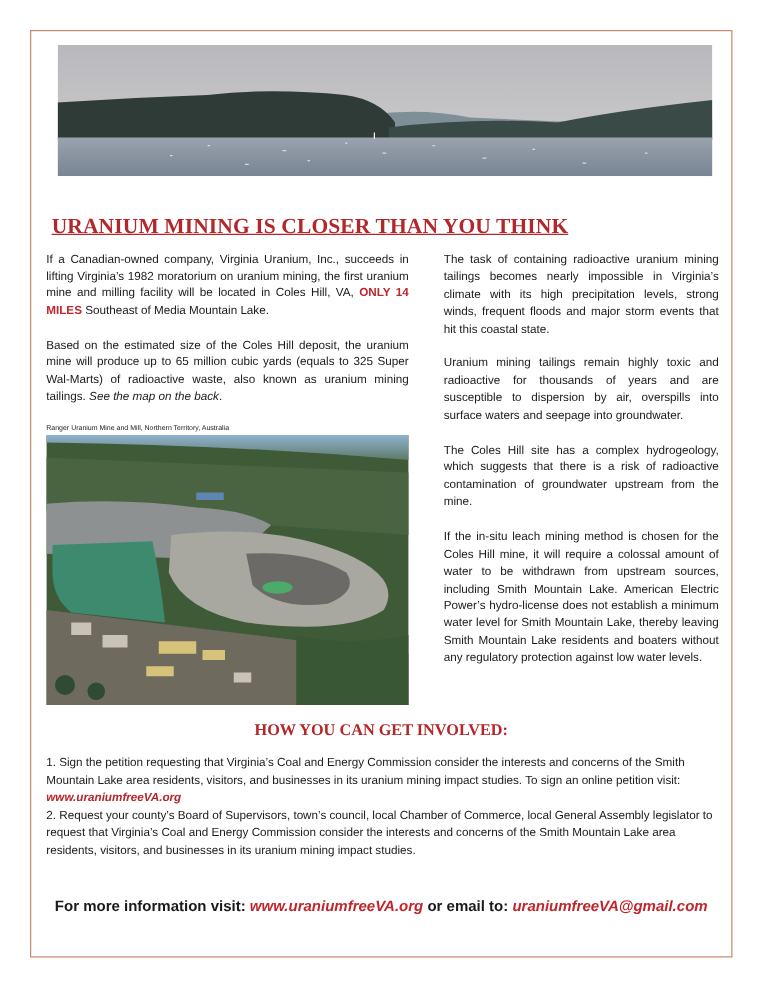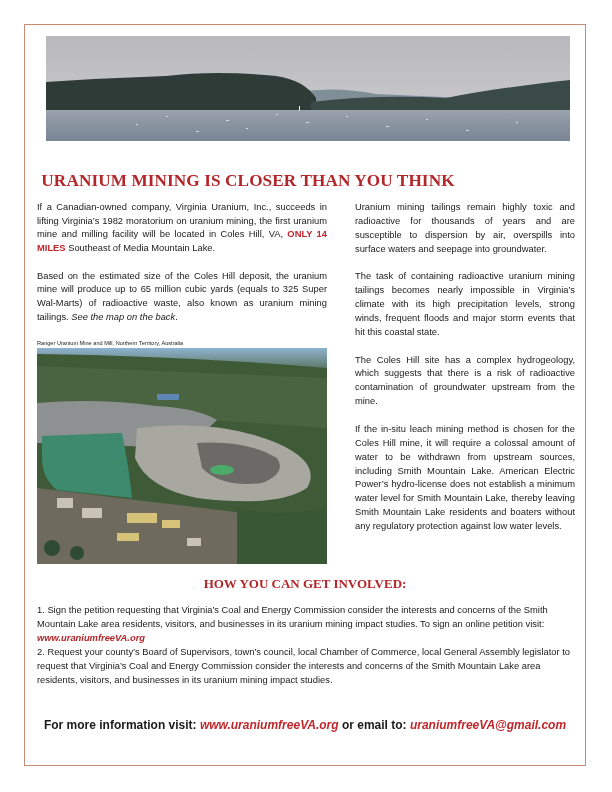--- a/index.html
+++ b/index.html
@@ -1,20 +1,20 @@
 <!DOCTYPE html>
 <html><head>
 <meta charset="utf-8">
 <style>
   html, body { margin:0; padding:0; background:#ffffff; }
   body { width:612px; height:792px; position:relative; overflow:hidden; font-family:"Liberation Sans", sans-serif; color:#1a1a1a; }
   .frame { position:absolute; left:24px; top:24px; width:562px; height:742px; border:1px solid #c98c73; box-sizing:border-box; }
   .lake { position:absolute; left:46px; top:36px; width:524px; height:105px; overflow:hidden; }
   .lake svg, .mine svg { display:block; width:100%; height:100%; }
-  .title { position:absolute; left:24px; width:448px; top:171px; text-align:center; font-family:"Liberation Serif", serif; font-weight:bold; font-size:17.2px; color:#b3262a; letter-spacing:0.1px; }
+  .title { position:absolute; left:24px; width:448px; top:171px; text-align:center; font-family:"Liberation Serif", serif; font-weight:bold; font-size:17.2px; color:#b3262a; letter-spacing:0.1px;text-decoration:underline; }
   .col-left { position:absolute; left:37px; top:201px; width:290px; font-size:9.35px; line-height:13.7px; text-align:justify; }
   .col-right { position:absolute; left:355px; top:201px; width:220px; font-size:9.35px; line-height:13.9px; text-align:justify; }
   p { margin:0 0 13.7px 0; }
   .red { color:#c0262b; font-weight:bold; }
   .ital { font-style:italic; }
   .caption { position:absolute; left:37px; top:340px; font-size:5.6px; color:#222; }
   .mine { position:absolute; left:37px; top:348px; width:290px; height:216px; overflow:hidden; }
   .subtitle { position:absolute; left:24px; width:562px; top:576px; text-align:center; font-family:"Liberation Serif", serif; font-weight:bold; font-size:13px; color:#b3262a; }
   .involve { position:absolute; left:37px; top:603px; width:545px; font-size:9.35px; line-height:14.1px; }
   .involve .link { color:#b3262a; font-weight:bold; font-style:italic; }
@@ -101,22 +101,22 @@
     </g>
     <g fill="#2f4a35">
         <circle cx="15" cy="200" r="8"></circle>
         <circle cx="40" cy="205" r="7"></circle>
       </g>
     <path d="M200 160 Q240 170 290 160 L290 216 L200 216 Z" fill="#3a5735"></path>
   </svg>
 </div>
 
 <div class="col-right">
+  <p>The task of containing radioactive uranium mining tailings becomes nearly impossible in Virginia’s climate with its high precipitation levels, strong winds, frequent floods and major storm events that hit this coastal state.</p>
   <p>Uranium mining tailings remain highly toxic and radioactive for thousands of years and are susceptible to dispersion by air, overspills into surface waters and seepage into groundwater.</p>
-  <p>The task of containing radioactive uranium mining tailings becomes nearly impossible in Virginia’s climate with its high precipitation levels, strong winds, frequent floods and major storm events that hit this coastal state.</p>
   <p>The Coles Hill site has a complex hydrogeology, which suggests that there is a risk of radioactive contamination of groundwater upstream from the mine.</p>
   <p>If the in-situ leach mining method is chosen for the Coles Hill mine, it will require a colossal amount of water to be withdrawn from upstream sources, including Smith Mountain Lake. American Electric Power’s hydro-license does not establish a minimum water level for Smith Mountain Lake, thereby leaving Smith Mountain Lake residents and boaters without any regulatory protection against low water levels.</p>
 </div>
 
 <div class="subtitle">HOW YOU CAN GET INVOLVED:</div>
 
 <div class="involve">
   <div><span>1. Sign the petition requesting that Virginia’s Coal and Energy Commission consider the interests and concerns of the Smith Mountain Lake area residents, visitors, and businesses in its uranium mining impact studies.  To sign an online petition visit:  </span><span class="link">www.uraniumfreeVA.org</span></div>
   <div>2. Request your county’s Board of Supervisors, town’s council, local Chamber of Commerce, local General Assembly legislator to request that Virginia’s Coal and Energy Commission consider the interests and concerns of the Smith Mountain Lake area residents, visitors, and businesses in its uranium mining impact studies.</div>
 </div>

